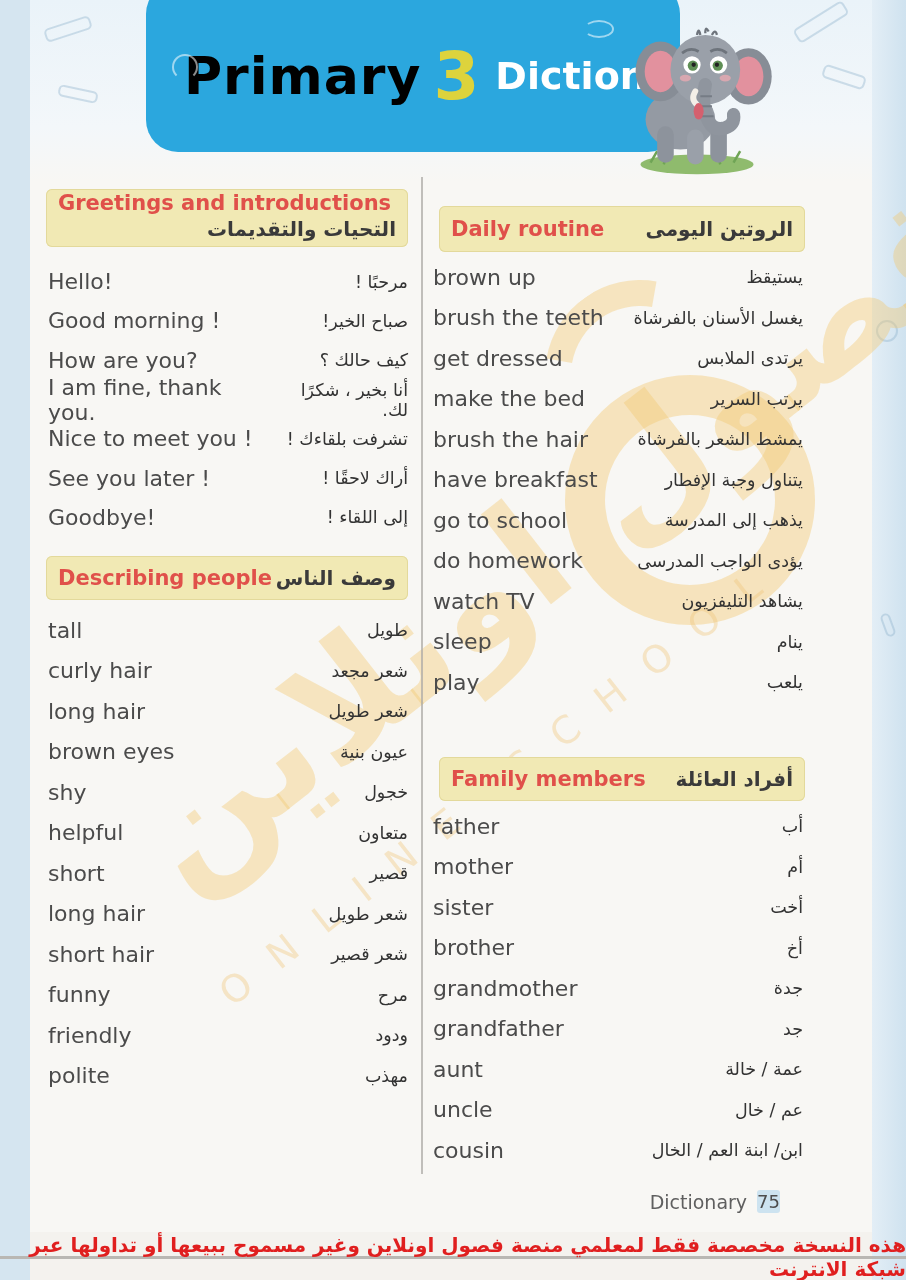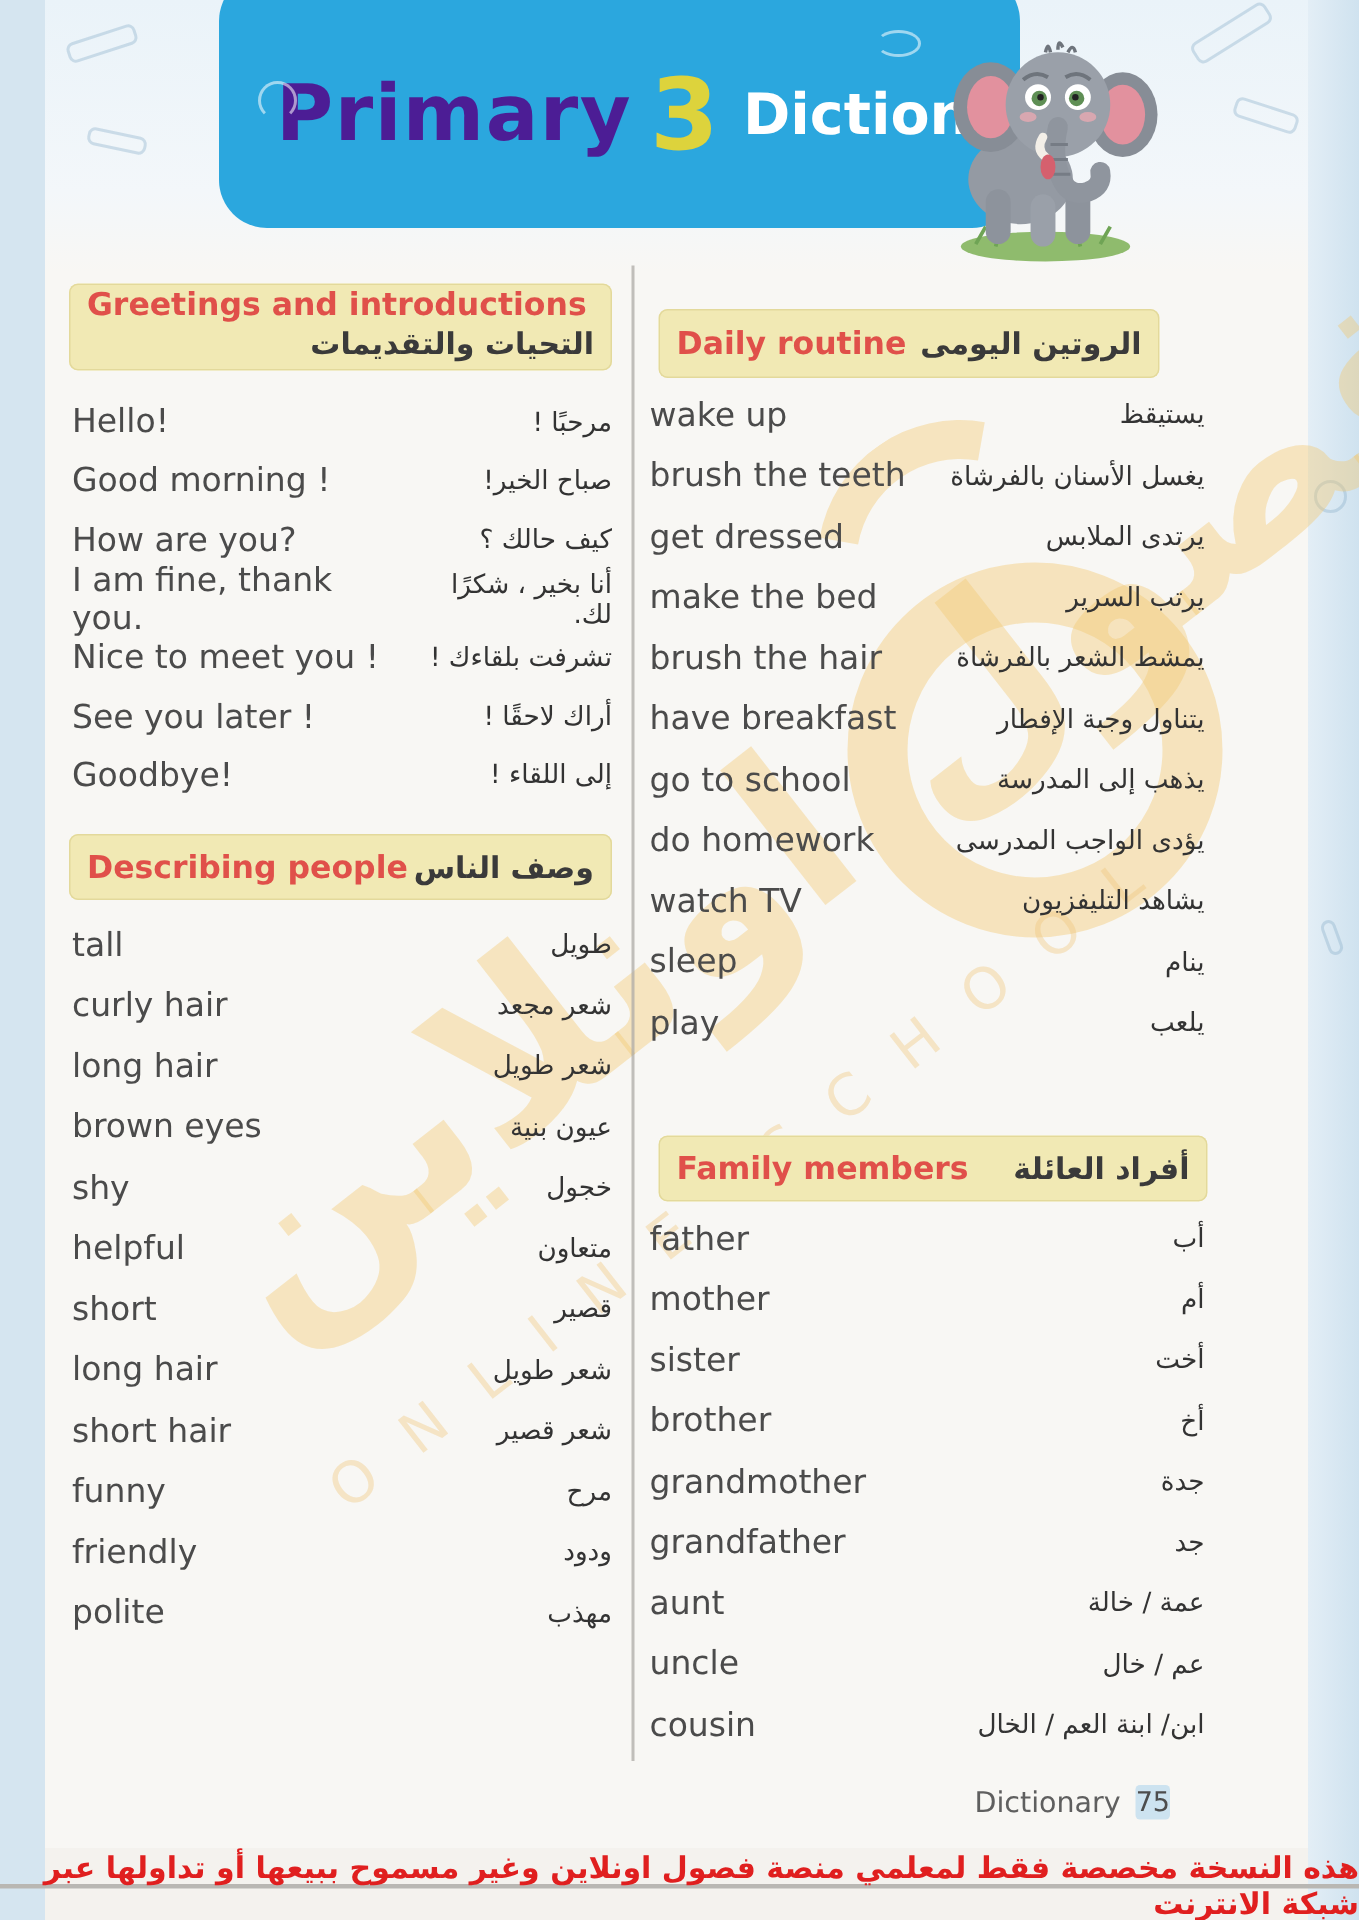--- a/index.html
+++ b/index.html
@@ -44,21 +44,21 @@
     position:absolute; left:150px; top:760px; width:700px;
     font-size:38px; letter-spacing:30px; color:rgba(238,198,120,.38);
     transform:rotate(-38deg); transform-origin:center; text-align:center; white-space:nowrap;
   }
   
   .banner {
     position:absolute; left:146px; top:-18px; width:534px; height:170px;
     background:#2ba7de; border-radius:32px; z-index:3;
     display:flex; align-items:center; padding:18px 0 0 38px;
   }
-  .banner .t-primary { color:#4c1d95; font-size:52px; font-weight:bold; letter-spacing:1px; }
+  .banner .t-primary { color:#000000; font-size:52px; font-weight:bold; letter-spacing:1px; }
   .banner .t-num     { color:#ddd33c; font-size:66px; font-weight:bold; margin-left:12px; }
   .banner .t-dict    { color:#ffffff; font-size:38px; font-weight:bold; margin-left:16px; }
   .swirl { position:absolute; border:2px solid rgba(255,255,255,.55); border-radius:50%; }
   .elephant { position:absolute; left:612px; top:10px; width:170px; height:166px; z-index:4; }
   
   .sec-box {
     position:absolute; background:#f1e9b4; border-radius:6px; z-index:3;
     box-shadow:0 0 0 1px #e3d99b inset;
   }
   .sec-box .sec-en { color:#e0504a; font-weight:bold; font-size:21px; }
@@ -250,28 +250,28 @@
       <span class="en">friendly</span>
       <span class="ar" dir="rtl">ودود</span>
     </div>
 
     <div class="row">
       <span class="en">polite</span>
       <span class="ar" dir="rtl">مهذب</span>
     </div>
   </div>
 
-<div class="sec-box sec-one" style="left:439px; top:206px; width:334px; height:46px;">
+<div class="sec-box sec-one" style="left:439px; top:206px; width:366px; height:46px;">
   <span class="sec-en">Daily routine</span>
   <span class="sec-ar" dir="rtl">الروتين اليومى</span>
 </div>
 <div class="rows" style="left:433px; top:257px; width:370px; --rh:40.5px;">
 
     <div class="row">
-      <span class="en">wake up</span>
+      <span class="en">brown up</span>
       <span class="ar" dir="rtl">يستيقظ</span>
     </div>
 
     <div class="row">
       <span class="en">brush the teeth</span>
       <span class="ar" dir="rtl">يغسل الأسنان بالفرشاة</span>
     </div>
 
     <div class="row">
       <span class="en">get dressed</span>

